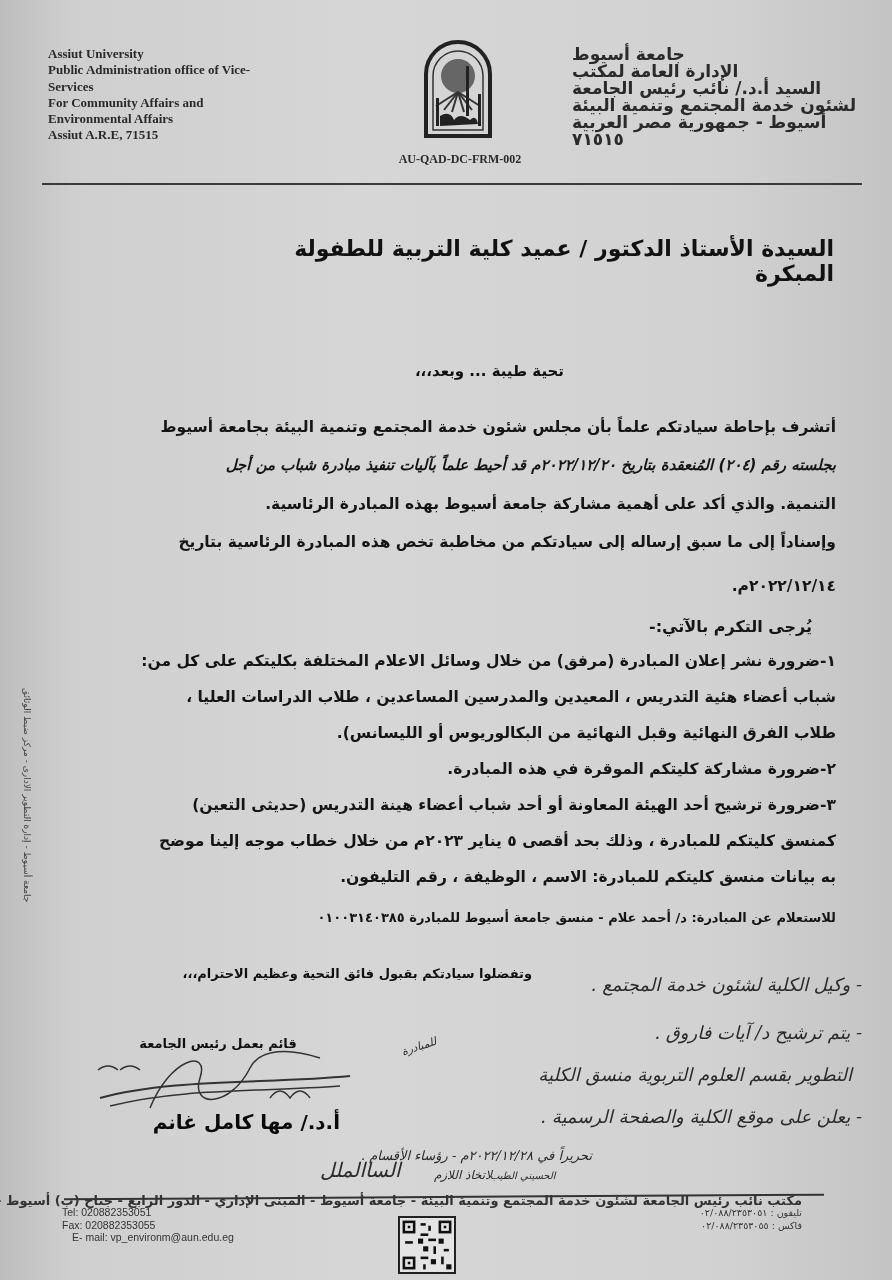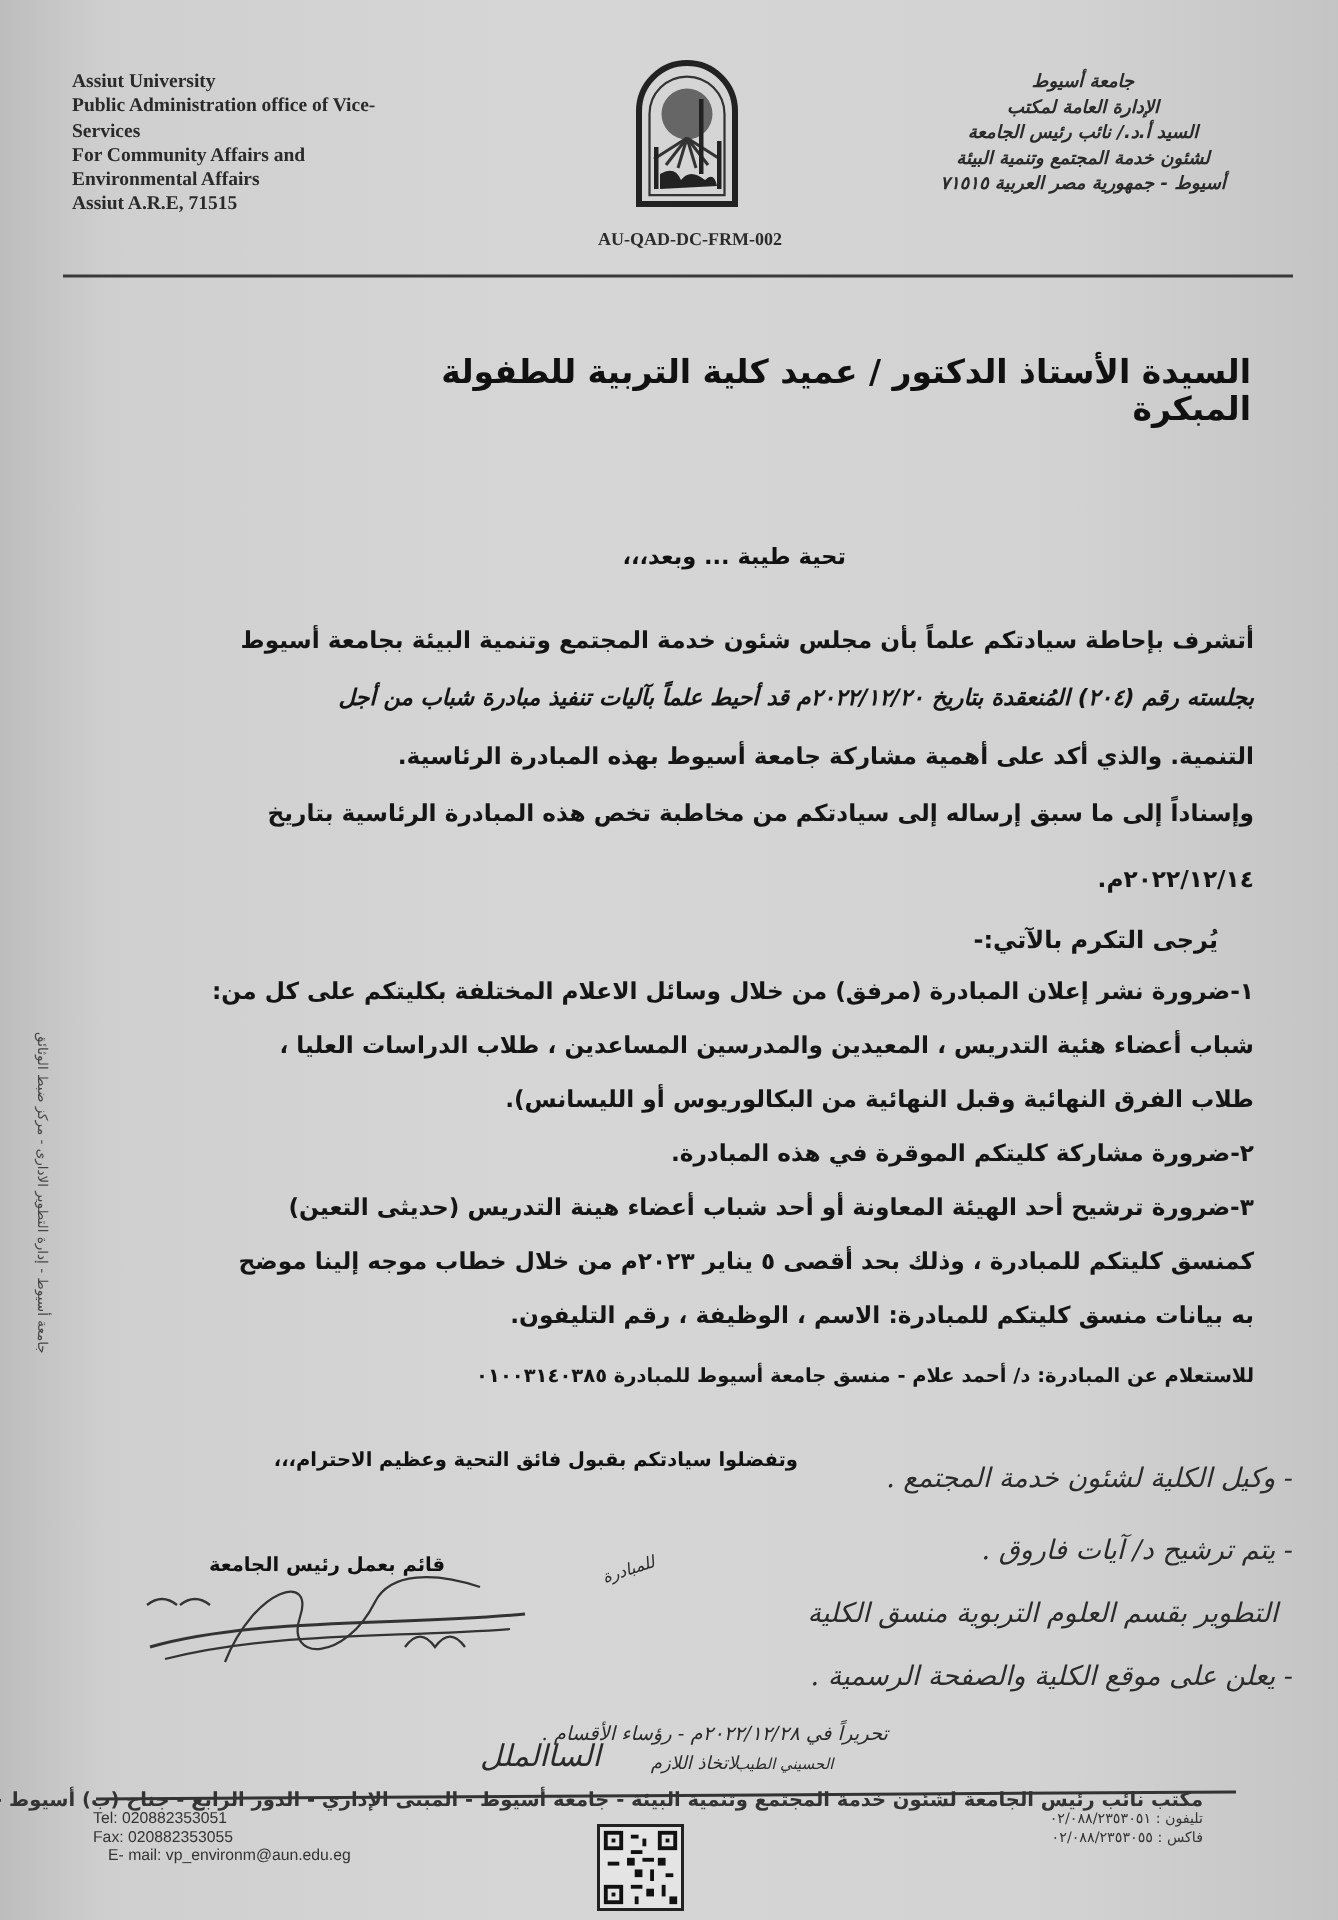--- a/index.html
+++ b/index.html
@@ -14,23 +14,23 @@
   .page { position: absolute; inset: 0; }
 
   
   .hdr-en {
     position: absolute; left: 48px; top: 46px; width: 300px;
     font-family: "Liberation Serif", serif; font-weight: bold;
     font-size: 13px; line-height: 16.3px; color: #2a2a2a;
   }
   .hdr-ar {
     position: absolute; right: 20px; top: 46px; width: 300px;
-    direction: rtl; text-align: center;
+    direction: rtl; text-align: left;
     font-family: "DejaVu Sans", sans-serif; font-weight: bold;
-    font-size: 12px; line-height: 17px; color: #2a2a2a; font-style: italic;
+    font-size: 17px; line-height: 17px; color: #2a2a2a;
   }
   .logo {
     position: absolute; left: 420px; top: 40px; width: 76px; height: 98px;
   }
   .form-code {
     position: absolute; left: 385px; top: 152px; width: 150px; text-align: center;
     font-family: "Liberation Serif", serif; font-weight: bold; font-size: 12px; color: #2b2b2b;
   }
   .hdr-rule {
     position: absolute; left: 42px; top: 183px; width: 820px; height: 2px; background: #3a3a3a;
@@ -178,20 +178,21 @@
   <div class="hand" style="left:320px; top:1158px; font-size:20px;">الساالملل</div>
 
   <div class="sig-title">قائم بعمل رئيس الجامعة</div>
   <svg class="signature-svg" viewBox="0 0 270 70">
     <path d="M10 50 C80 30 180 36 260 28" stroke="#333" stroke-width="2" fill="none"></path>
     <path d="M20 58 C90 40 170 44 250 38" stroke="#333" stroke-width="1.5" fill="none"></path>
     <path d="M60 60 C80 10 120 0 110 30 C100 60 140 60 160 20 C170 0 200 0 230 10" stroke="#333" stroke-width="1.5" fill="none"></path>
     <path d="M8 22 q10 -8 20 0 M30 22 q10 -8 20 0" stroke="#333" stroke-width="1.5" fill="none"></path>
     <path d="M180 50 q10 -14 20 0 q10 -14 20 0" stroke="#333" stroke-width="1.5" fill="none"></path>
   </svg>
+  <div class="sig-name">أ.د./ مها كامل غانم</div>
 
   <div class="ftr-rule"></div>
   <div class="ftr-address">مكتب نائب رئيس الجامعة لشئون خدمة المجتمع وتنمية البيئة - جامعة أسيوط - المبنى الإداري - الدور الرابع - جناح (ب) أسيوط - جمهورية مصر العربية ٧١٥١٥</div>
   <div class="ftr-en">
     <div>Tel: 020882353051</div>
     <div>Fax: 020882353055</div>
     <div>E- mail: vp_environm@aun.edu.eg</div>
   </div>
   <svg class="qr" viewBox="0 0 21 21">
     <rect x="0" y="0" width="21" height="21" fill="#e4e4e4"></rect>

